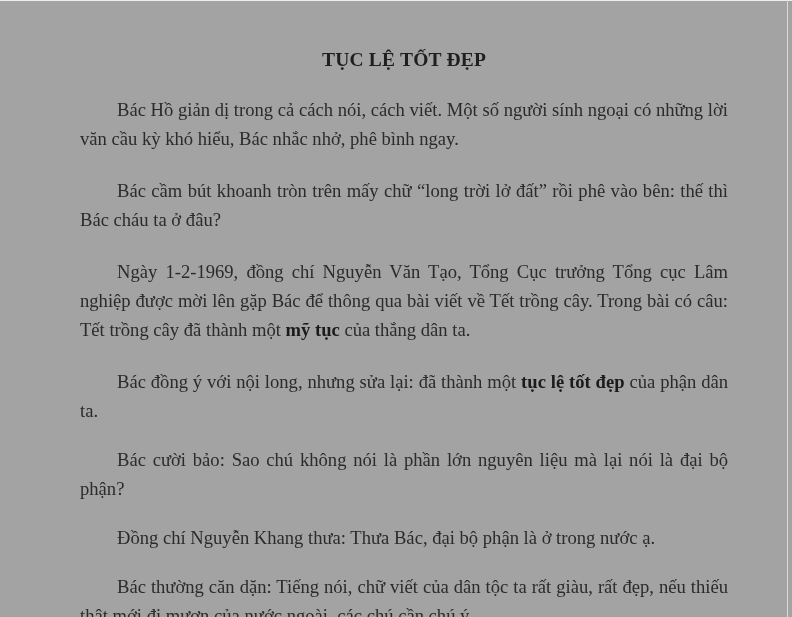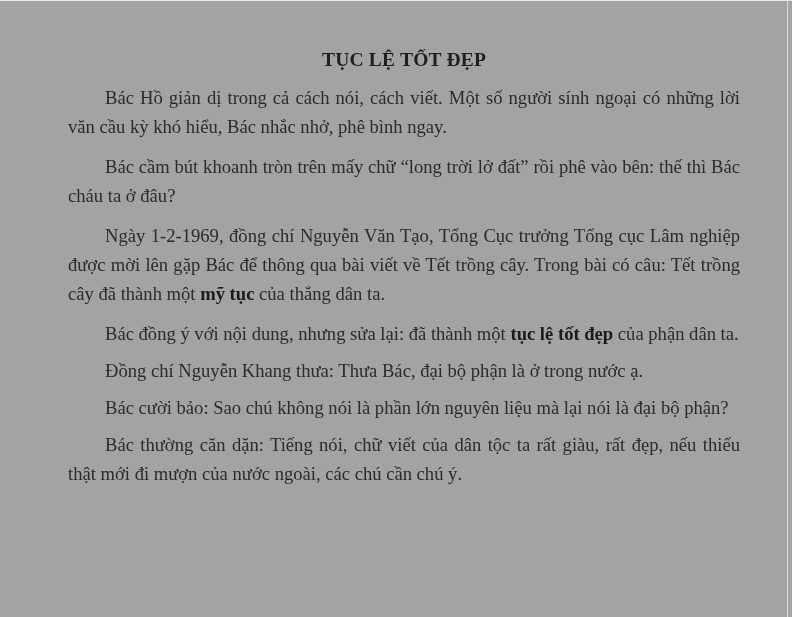--- a/index.html
+++ b/index.html
@@ -45,21 +45,21 @@
     margin: 0;
     padding-top: 48px;
     text-align: center;
     font-size: 19.5px;
     font-weight: bold;
     letter-spacing: 0.2px;
     line-height: 1.25;
     color: #1f1f1f;
   }
   .para {
-    margin: 0;
+    margin: 12px;
     padding-top: 11px;
     font-size: 18.6px;
     line-height: 29px;
     text-align: justify;
     text-justify: inter-word;
     text-indent: 37px;
     color: #2b2b2b;
     hyphens: none;
   }
   .para.tight {
@@ -78,19 +78,19 @@
   <div class="page-edge-top"></div>
   <div class="page-edge-right"></div>
 
   <div class="content">
 
     <h1 class="doc-title">TỤC LỆ TỐT ĐẸP</h1>
 
     <p class="para"><span>Bác Hồ giản dị trong cả cách nói, cách viết. Một số người sính ngoại có những lời văn cầu kỳ khó hiểu, Bác nhắc nhở, phê bình ngay.</span></p>
     <p class="para"><span>Bác cầm bút khoanh tròn trên mấy chữ “long trời lở đất” rồi phê vào bên: thế thì Bác cháu ta ở đâu?</span></p>
     <p class="para"><span>Ngày 1-2-1969, đồng chí Nguyễn Văn Tạo, Tổng Cục trưởng Tổng cục Lâm nghiệp được mời lên gặp Bác để thông qua bài viết về Tết trồng cây. Trong bài có câu: Tết trồng cây đã thành một </span><b>mỹ tục</b><span> của thắng dân ta.</span></p>
-    <p class="para"><span>Bác đồng ý với nội dung, nhưng sửa lại: đã thành một </span><b>tục lệ tốt đẹp</b><span> của phận dân ta.</span></p>
+    <p class="para"><span>Bác đồng ý với nội long, nhưng sửa lại: đã thành một </span><b>tục lệ tốt đẹp</b><span> của phận dân ta.</span></p>
+    <p class="para tight"><span>Bác cười bảo: Sao chú không nói là phần lớn nguyên liệu mà lại nói là đại bộ phận?</span></p>
     <p class="para tight"><span>Đồng chí Nguyễn Khang thưa: Thưa Bác, đại bộ phận là ở trong nước ạ.</span></p>
-    <p class="para tight"><span>Bác cười bảo: Sao chú không nói là phần lớn nguyên liệu mà lại nói là đại bộ phận?</span></p>
     <p class="para tight"><span>Bác thường căn dặn: Tiếng nói, chữ viết của dân tộc ta rất giàu, rất đẹp, nếu thiếu thật mới đi mượn của nước ngoài, các chú cần chú ý.</span></p>
 
   </div>
 </div>
 
 </body></html>

